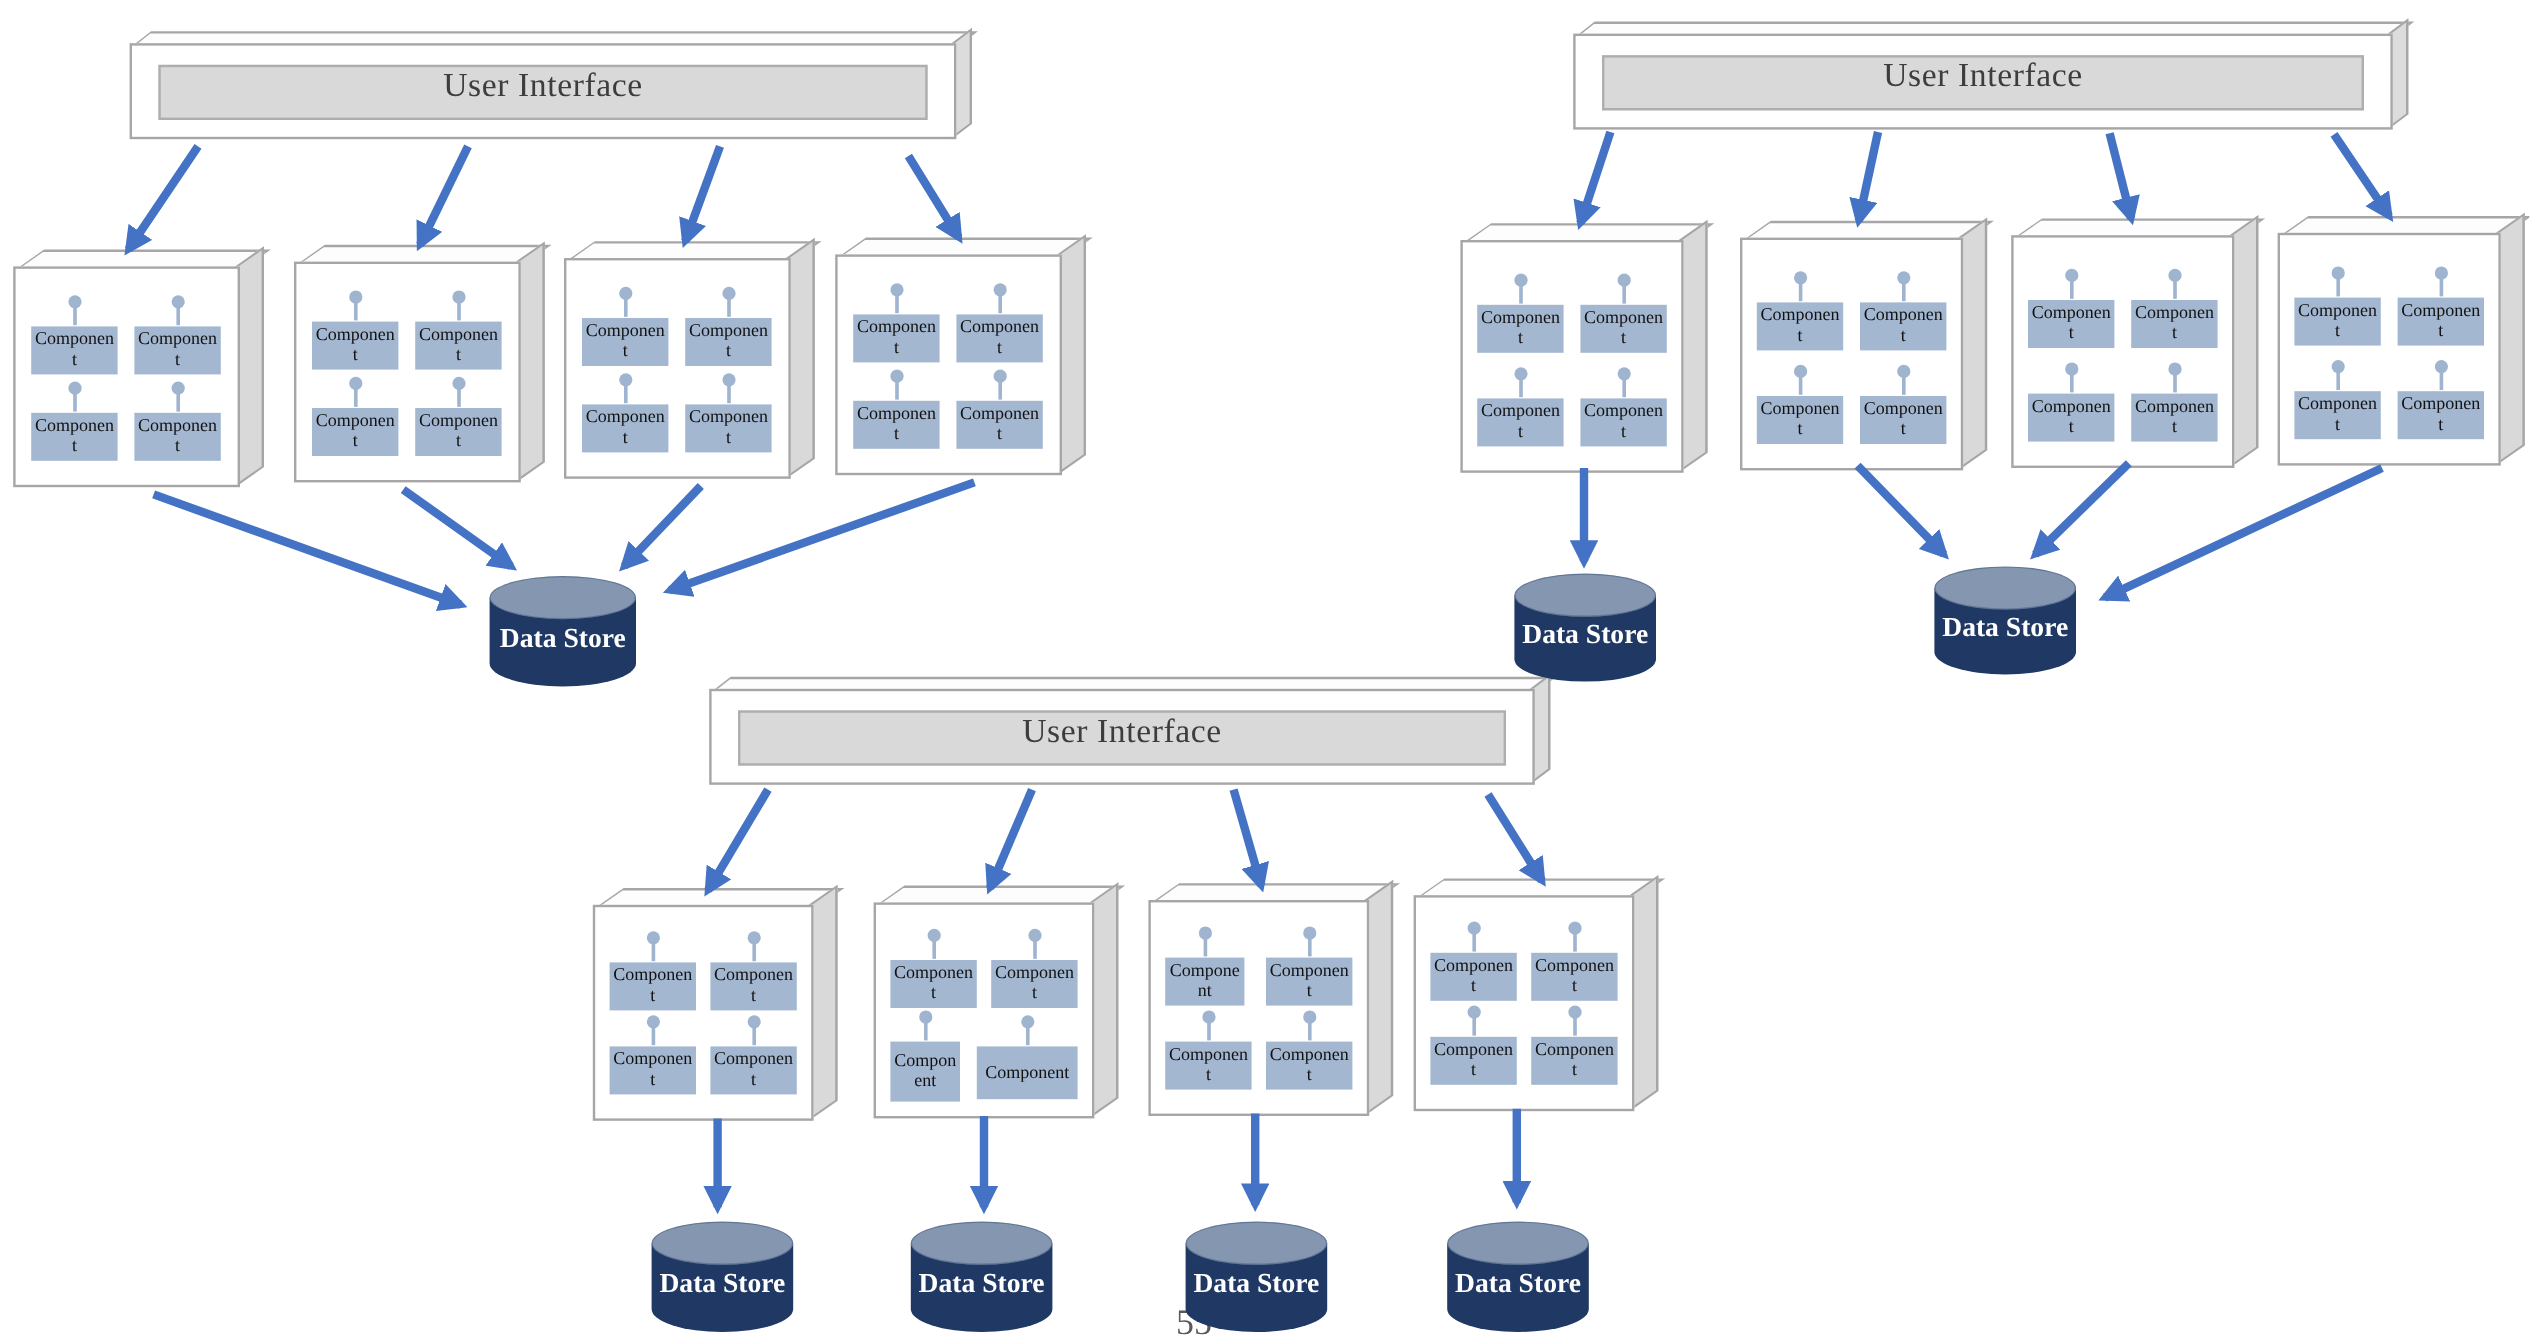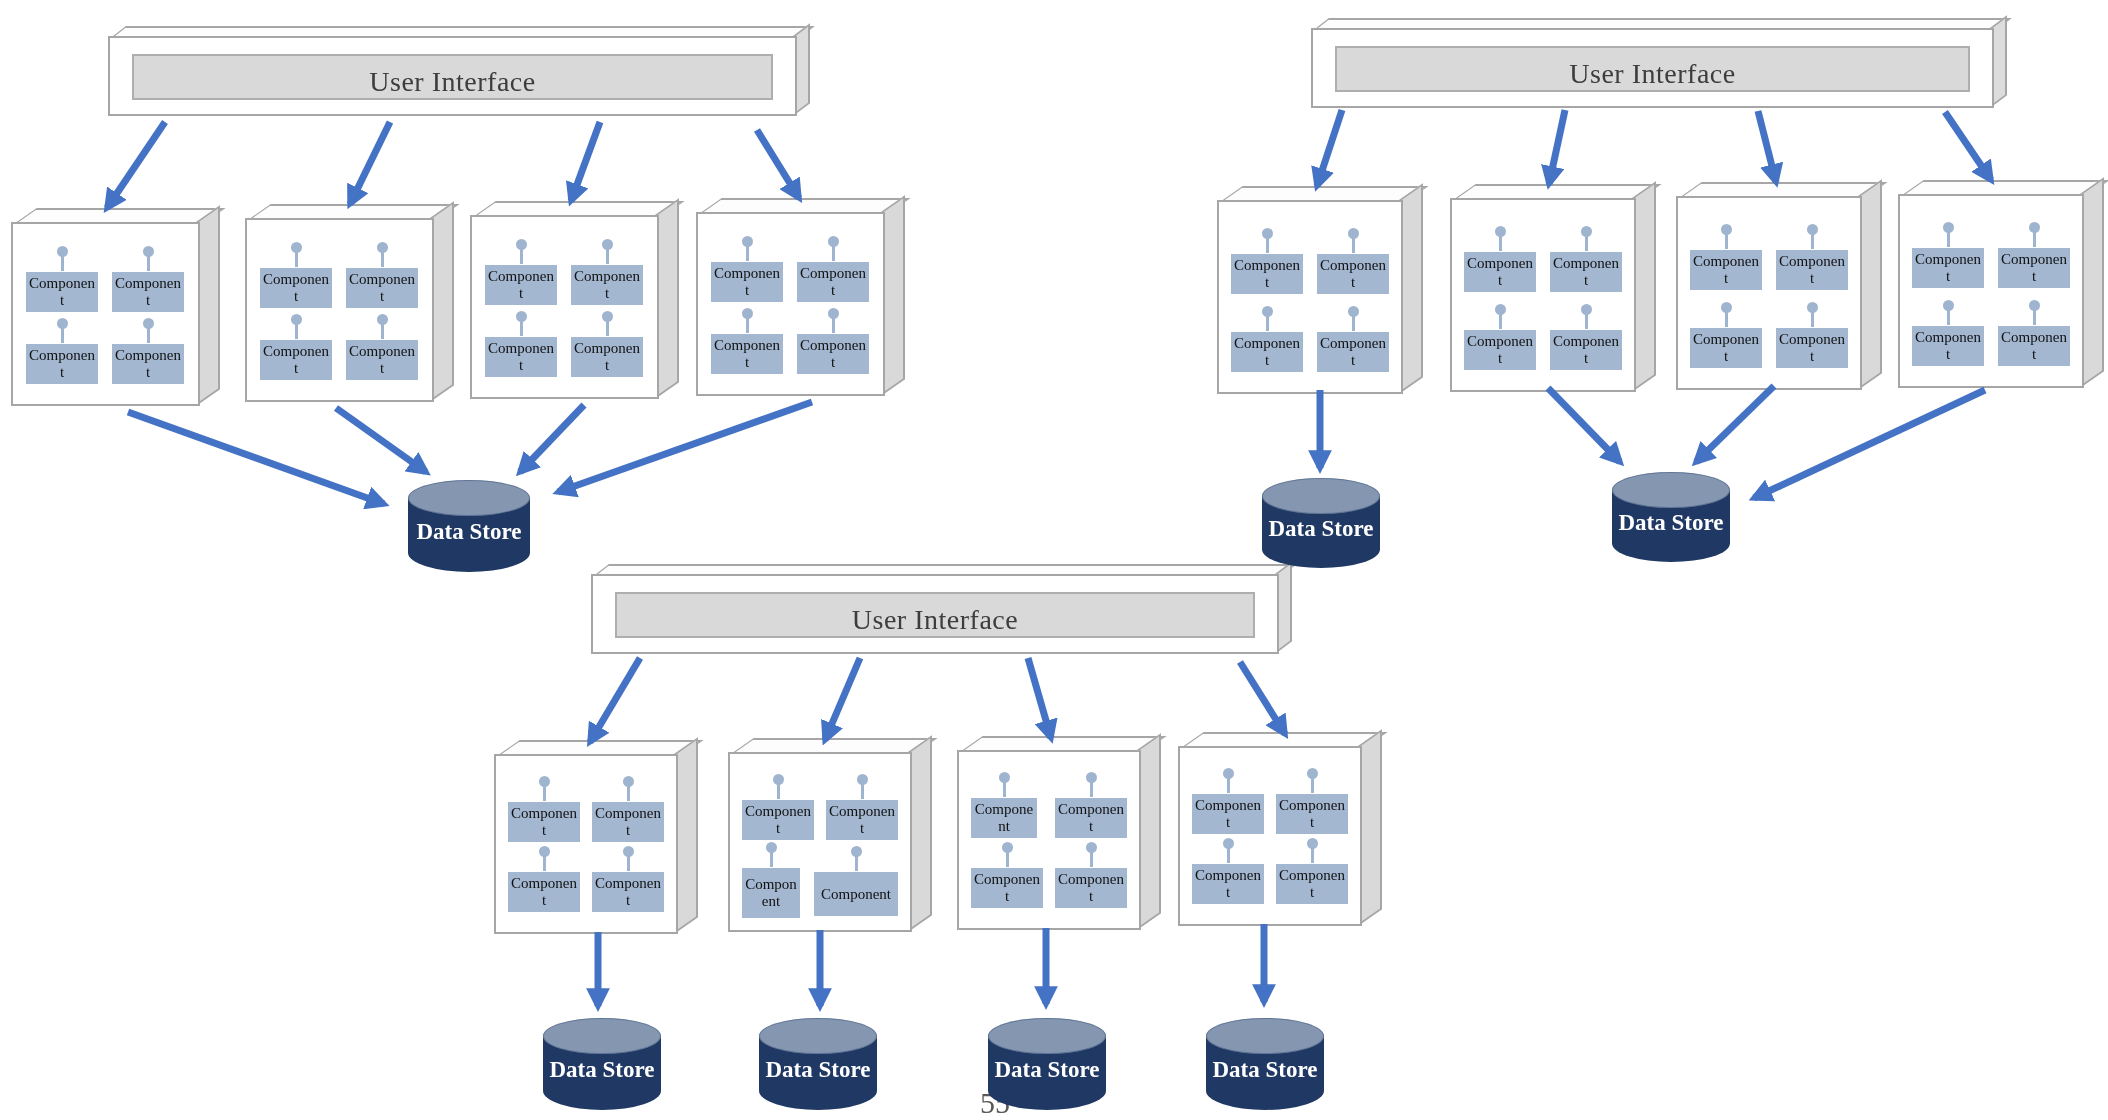--- a/index.html
+++ b/index.html
@@ -7,21 +7,21 @@
          font-family:"Liberation Serif",serif;}
 
   
   .slab{position:absolute;}
   .slab .face-top{position:absolute;left:0;top:0;height:10px;background:#fdfdfd;
       border:2px solid #a6a6a6;transform:skewX(-52deg);transform-origin:0 100%;}
   .slab .face-right{position:absolute;top:10px;width:13px;background:#dcdcdc;
       border:2px solid #a6a6a6;transform:skewY(-37deg);transform-origin:0 0;}
   .slab .face-front{position:absolute;left:0;top:10px;background:#ffffff;border:2.5px solid #a6a6a6;}
   .slab .inner{position:absolute;left:22px;right:22px;top:16px;bottom:14px;background:#d9d9d9;
-      border:2px solid #aeaeae;display:flex;align-items:flex-end;justify-content:center;}
+      border:2px solid #aeaeae;display:flex;align-items:flex-start;justify-content:center;}
   .slab .inner span{font-size:28px;color:#3d3d3d;letter-spacing:.5px;}
 
   
   .box3d{position:absolute;}
   .box3d .face-top{position:absolute;left:0;top:0;height:14px;background:#fdfdfd;
       border:2px solid #a6a6a6;transform:skewX(-55deg);transform-origin:0 100%;}
   .box3d .face-right{position:absolute;top:14px;width:20px;background:#d9d9d9;
       border:2px solid #a6a6a6;transform:skewY(-35deg);transform-origin:0 0;}
   .box3d .face-front{position:absolute;left:0;top:14px;background:#ffffff;border:2.5px solid #a6a6a6;}
 

